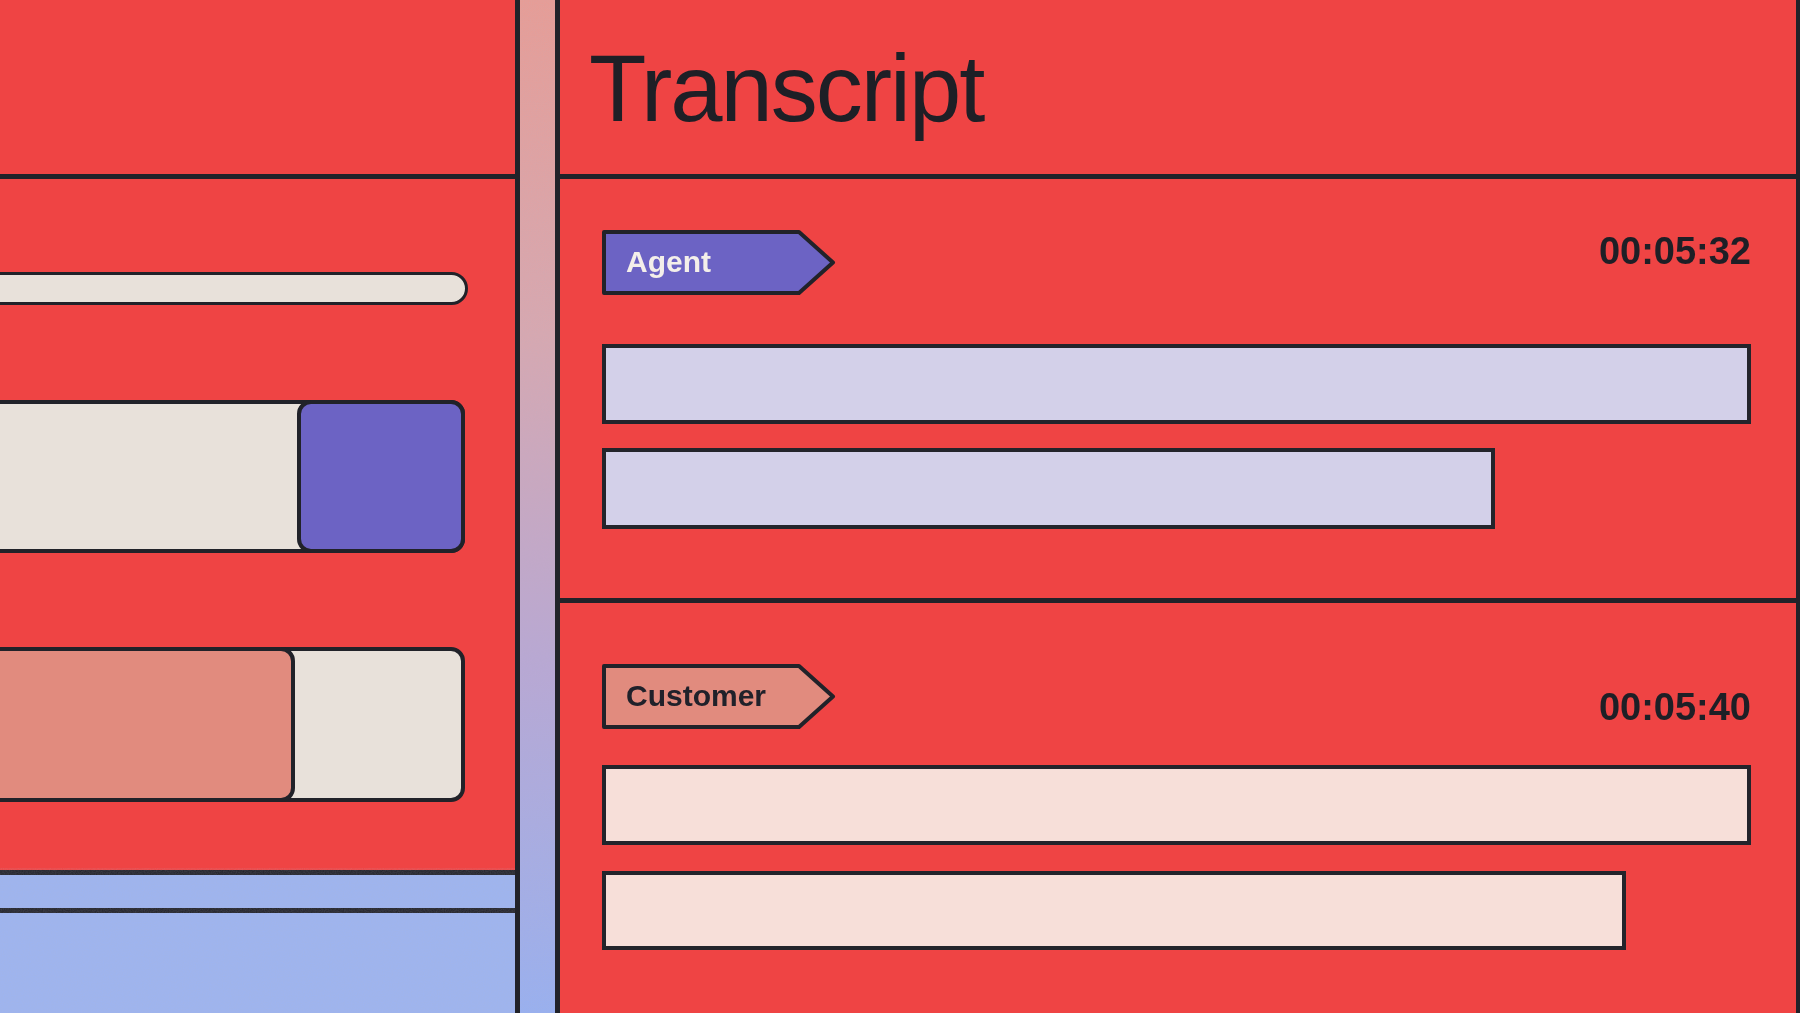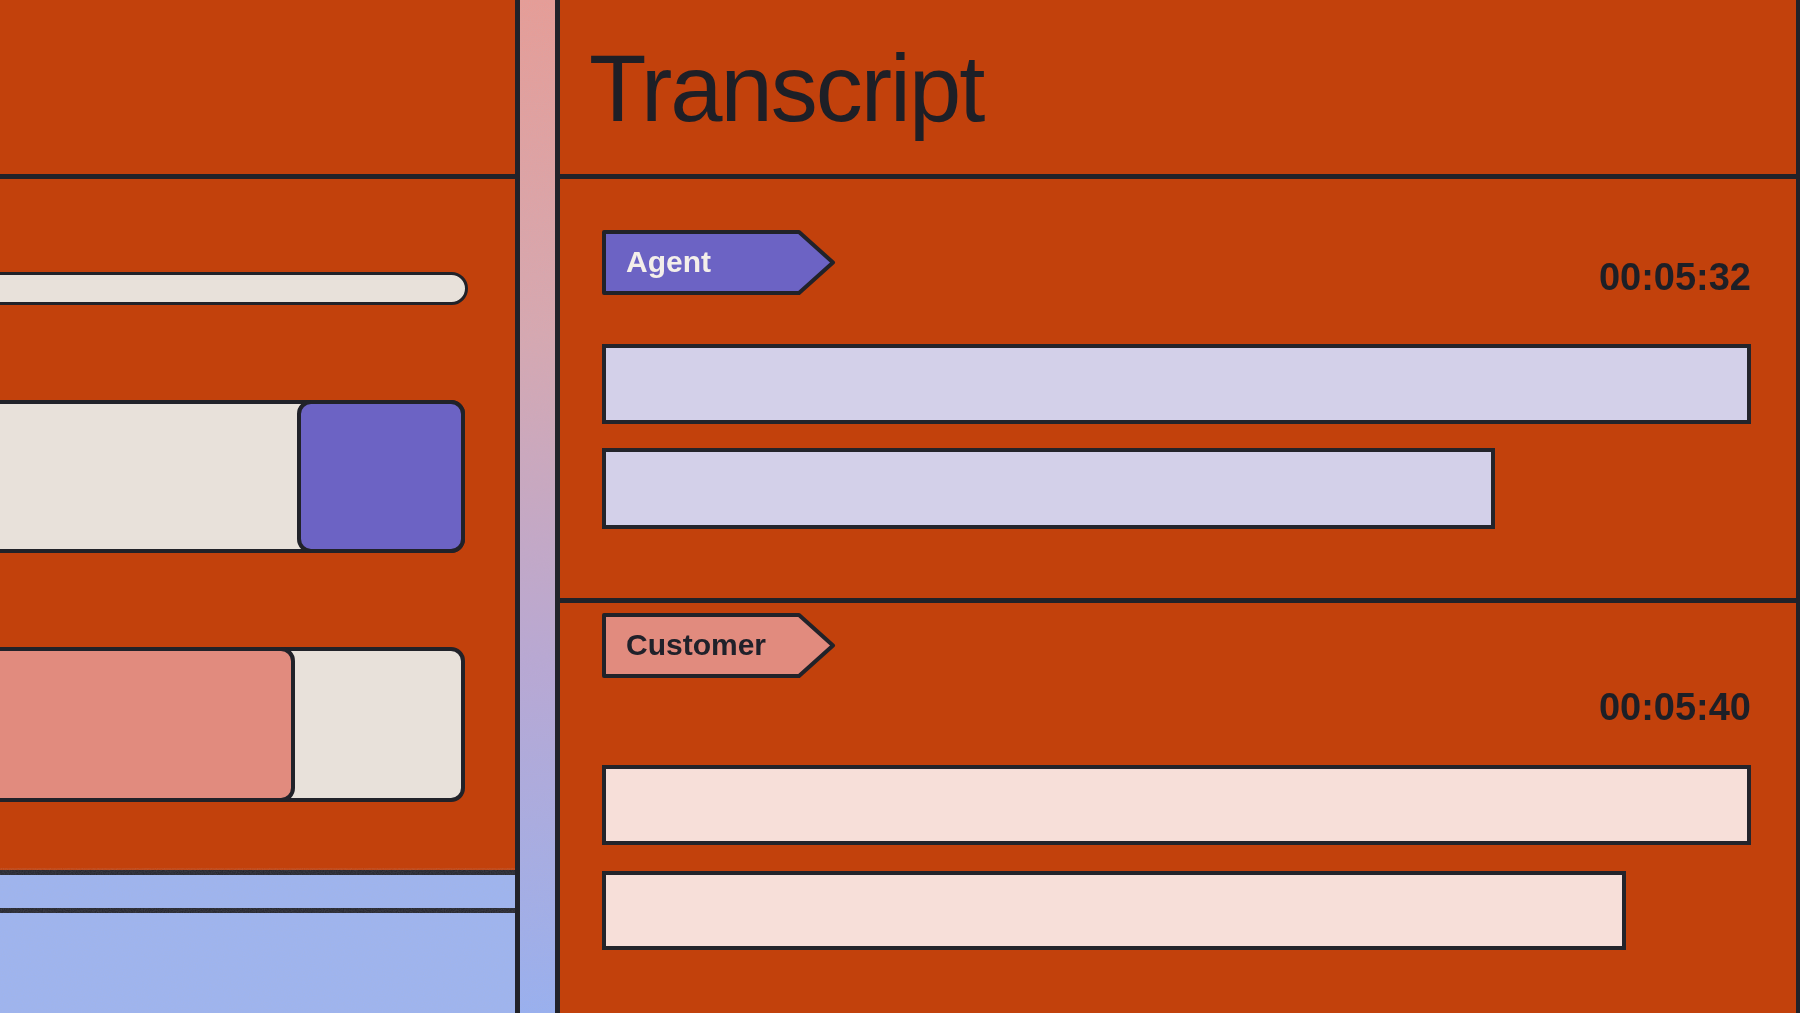--- a/index.html
+++ b/index.html
@@ -1,19 +1,19 @@
 <!DOCTYPE html>
 <html><head>
 <meta charset="utf-8">
 <style>
   html,body{margin:0;padding:0;background:#F2EDE8;}
   *{box-sizing:border-box;}
   .canvas{
     position:relative;width:1800px;height:1013px;overflow:hidden;
-    background:#c2410c;font-family:"Liberation Sans",sans-serif;color:#1E1F26;
+    background:#ef4444;font-family:"Liberation Sans",sans-serif;color:#1E1F26;
   }
   .abs{position:absolute;}
   .hline{position:absolute;height:5px;background:#212229;}
   .vline{position:absolute;width:5px;top:0;height:1013px;background:#212229;}
 
   
   .skeleton-pill{
     position:absolute;left:-40px;top:272px;width:508px;height:33px;
     background:#E8E1DA;border:3px solid #212229;border-radius:17px;
   }
@@ -110,28 +110,28 @@
     <div class="page-title" style="left:29px;">Transcript</div>
 
     <div class="hline" style="left:0;top:174px;width:1240px;"></div>
 
     <div class="entry-tag" style="left:42px;top:230px;">
       <svg width="235" height="65" viewBox="0 0 235 65">
         <polygon points="2,2 197,2 231,32.5 197,63 2,63" stroke="#212229" stroke-width="4" stroke-linejoin="round" fill="#6C63C4"></polygon>
       </svg>
       <span class="tag-label tag-label--light">Agent</span>
     </div>
-    <div class="timestamp" style="top:255px;">00:05:32</div>
+    <div class="timestamp" style="top:229px;">00:05:32</div>
 
     <div class="line-bar line-bar--agent" style="left:42px;top:344px;width:1149px;height:80px;"></div>
     <div class="line-bar line-bar--agent" style="left:42px;top:448px;width:893px;height:81px;"></div>
 
     <div class="hline" style="left:0;top:598px;width:1240px;"></div>
 
-    <div class="entry-tag" style="left:42px;top:613px;">
+    <div class="entry-tag" style="left:42px;top:664px;">
       <svg width="235" height="65" viewBox="0 0 235 65">
         <polygon points="2,2 197,2 231,32.5 197,63 2,63" stroke="#212229" stroke-width="4" stroke-linejoin="round" fill="#E18B7E"></polygon>
       </svg>
       <span class="tag-label tag-label--dark">Customer</span>
     </div>
     <div class="timestamp" style="top:685px;">00:05:40</div>
 
     <div class="line-bar line-bar--customer" style="left:42px;top:765px;width:1149px;height:80px;"></div>
     <div class="line-bar line-bar--customer" style="left:42px;top:871px;width:1024px;height:79px;"></div>
   </div>

